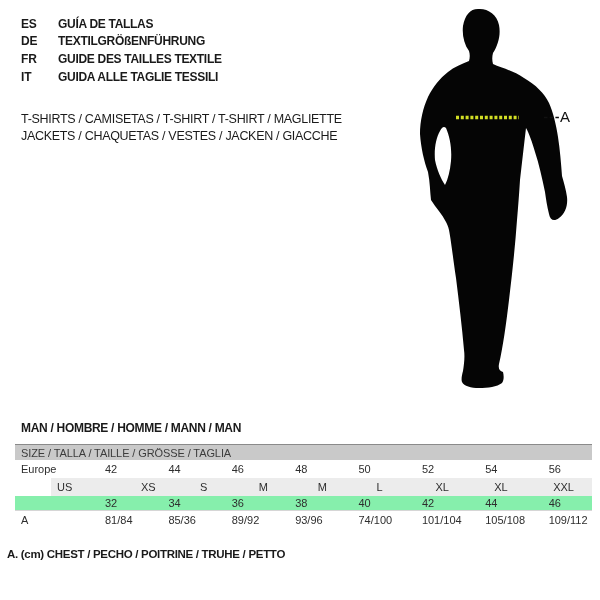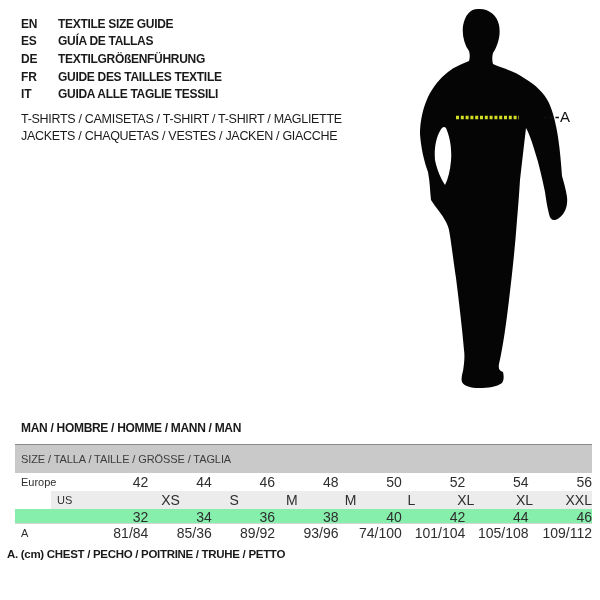--- a/index.html
+++ b/index.html
@@ -23,43 +23,39 @@
   
   .figure-svg{left:400px;top:0px;width:200px;height:400px;}
   .measure-label{left:560px;top:109px;font-size:15px;font-weight:400;color:#111;line-height:16px;}
 
   
   .section-title{left:21px;top:421px;font-size:12px;font-weight:700;letter-spacing:-0.3px;}
 
   
   .size-table{left:15px;top:444px;width:577px;}
   .tbl-header{
-    height:29px;background:#c9c9c9;border-top:1px solid #8a8a8a;
+    height:16px;background:#c9c9c9;border-top:1px solid #8a8a8a;
     display:flex;align-items:center;padding-left:6px;box-sizing:border-box;
     font-size:11px;font-weight:400;color:#3c3c3c;letter-spacing:-0.1px;
   }
-  .tbl-row{display:grid;grid-template-columns:70px repeat(8,1fr);align-items:center;}
+  .tbl-row{display:grid;grid-template-columns:70px repeat(8,1fr);align-items:center;gap:20px;}
   .tbl-row.r0{height:18px;background:#ffffff;}
   .tbl-row.r1{height:18px;background:#ececec;margin-left:36px;}
   .tbl-row.r2{height:14px;background:#86efac;}
   .tbl-row.r3{height:18px;background:#ffffff;border-top:1px solid #d6d6d6;box-sizing:border-box;}
   .row-label{padding-left:6px;font-size:11px;color:#2e2e2e;text-align:left;}
-  .size-cell{font-size:14px;color:#2e2e2e;text-align:right;white-space:nowrap;}
+  .size-cell{font-size:11px;color:#2e2e2e;text-align:left;white-space:nowrap;}
 
   
   .footnote{left:7px;top:548px;font-size:11.5px;font-weight:700;letter-spacing:-0.3px;}
 </style>
 </head>
 <body>
 
 <div class="abs lang-block">
-  <div class="lang-row">
-    <span class="lang-code">EN</span>
-    <span class="lang-title">TEXTILE SIZE GUIDE</span>
-  </div>
   <div class="lang-row">
     <span class="lang-code">ES</span>
     <span class="lang-title">GUÍA DE TALLAS</span>
   </div>
   <div class="lang-row">
     <span class="lang-code">DE</span>
     <span class="lang-title">TEXTILGRÖßENFÜHRUNG</span>
   </div>
   <div class="lang-row">
     <span class="lang-code">FR</span>

